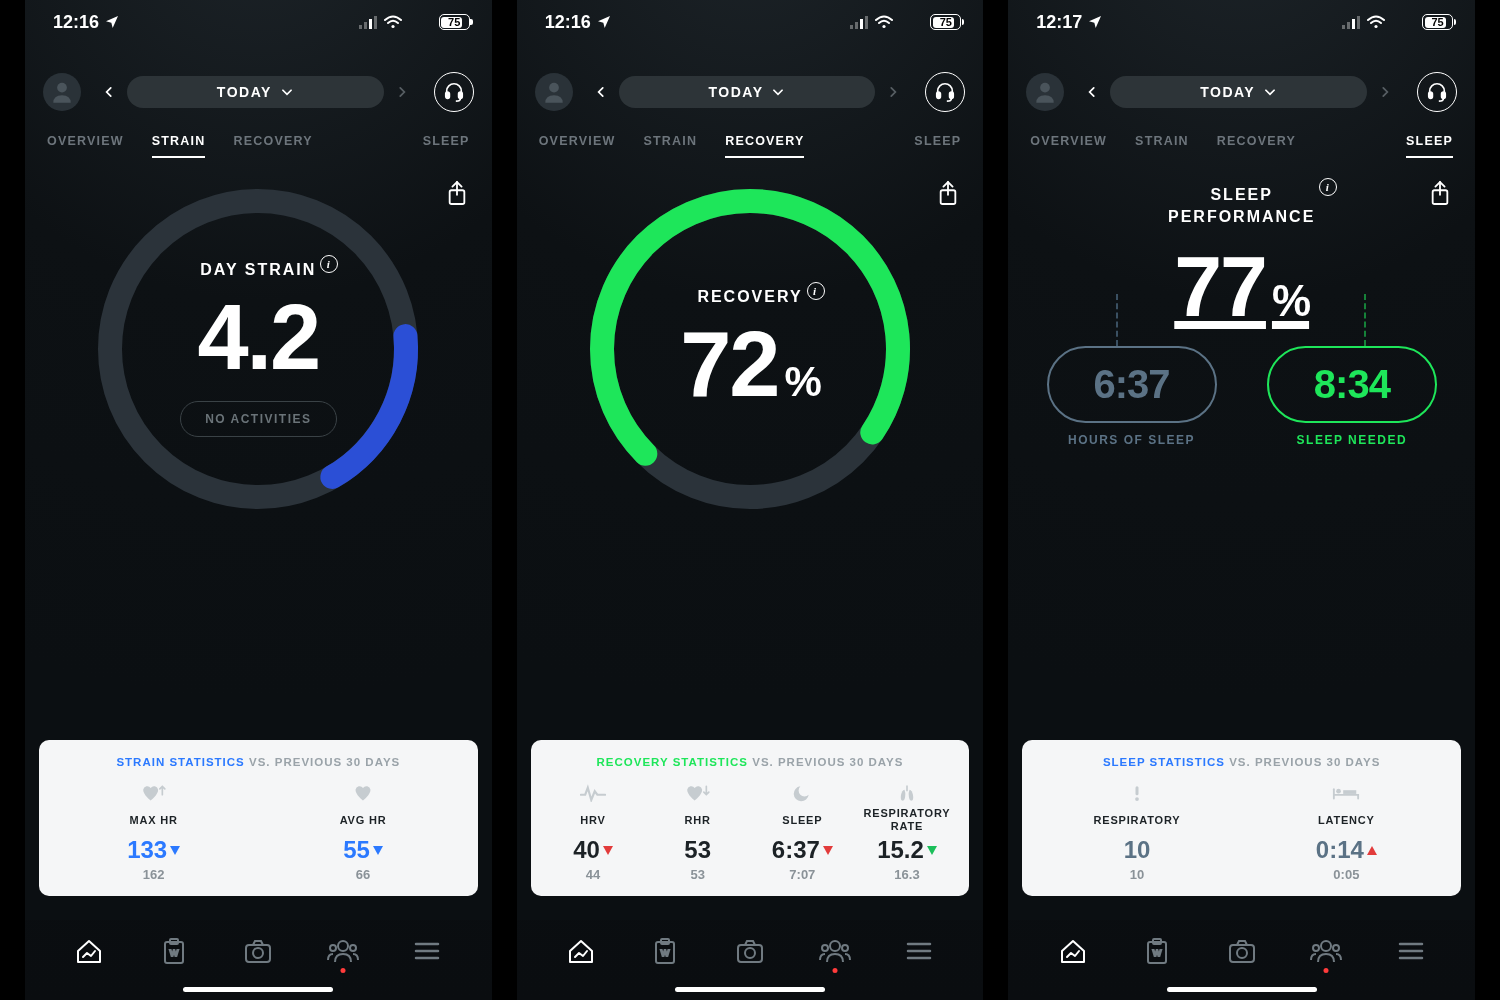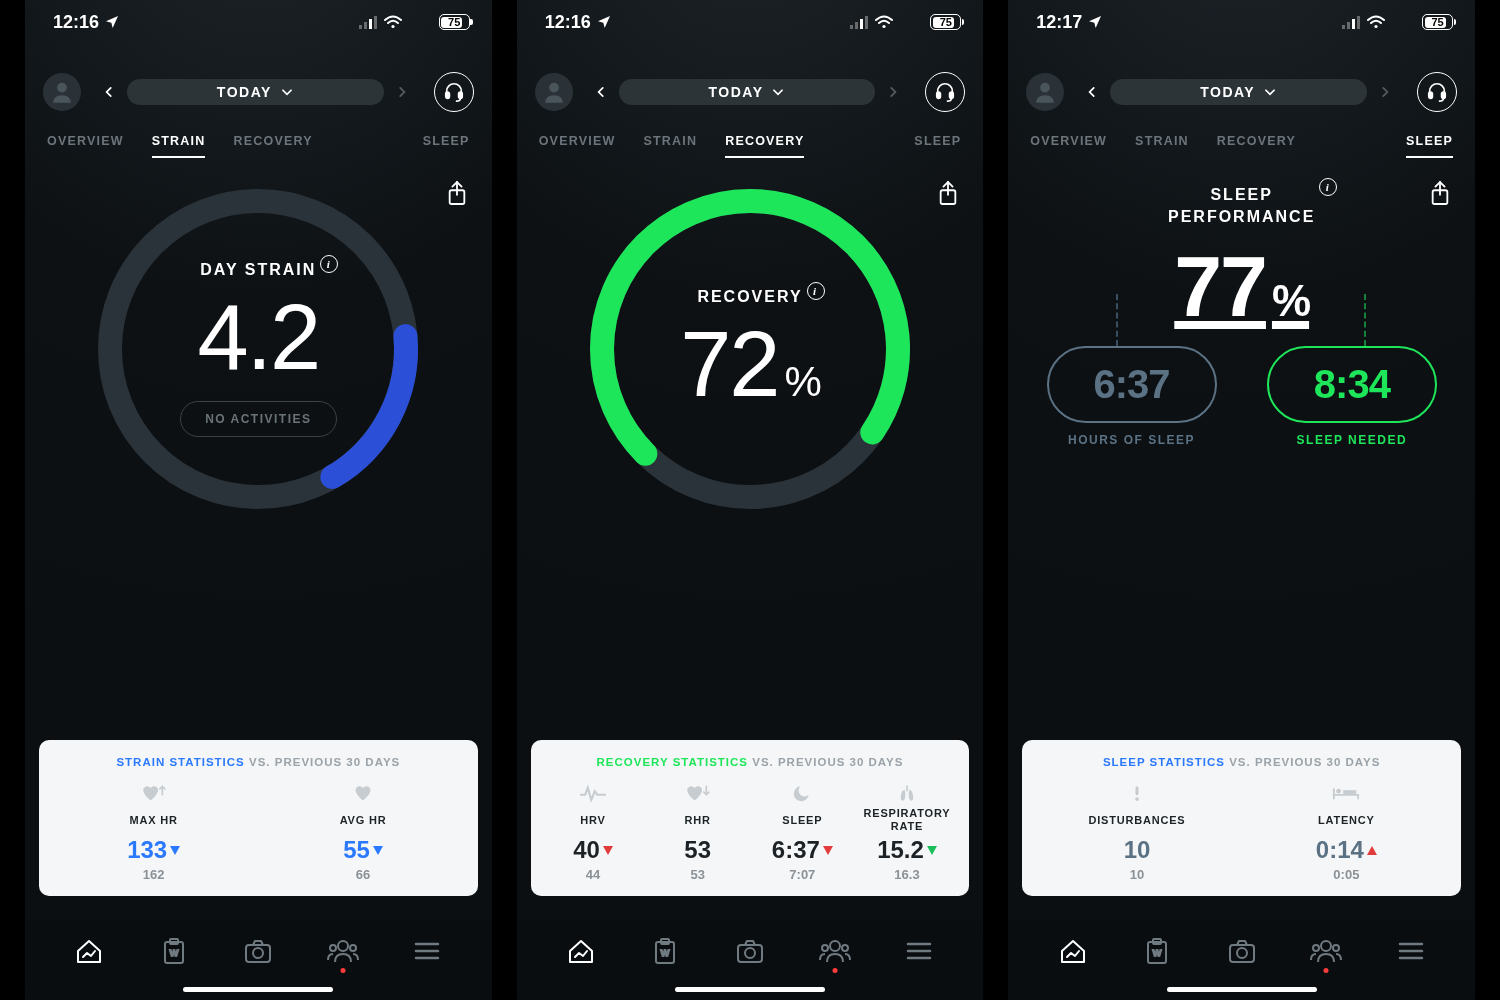--- a/index.html
+++ b/index.html
@@ -64,21 +64,21 @@
   }
   .avatar{
     width:38px;height:38px;border-radius:50%;background:#2a3238;display:flex;align-items:center;justify-content:center;
     flex-shrink:0;
   }
   .date-group{flex:1;display:flex;align-items:center;gap:0;}
   .chev-btn{
     width:36px;height:36px;border-radius:18px;display:flex;align-items:center;justify-content:center;color:#fff;
   }
   .date-pill{
-    flex:1;height:26px;background:#2d3438;border-radius:20px;display:flex;align-items:center;justify-content:center;gap:8px;
+    flex:1;height:32px;background:#2d3438;border-radius:20px;display:flex;align-items:center;justify-content:center;gap:8px;
     font-weight:800;letter-spacing:1.5px;font-size:14px;
   }
   .support{
     width:40px;height:40px;border:1.8px solid #fff;border-radius:50%;display:flex;align-items:center;justify-content:center;
     flex-shrink:0;margin-left:4px;
   }
   
   .tabs{
     margin-top:22px;
     display:flex;
@@ -109,21 +109,21 @@
   .ring-center{
     position:absolute;inset:0;display:flex;flex-direction:column;align-items:center;justify-content:center;gap:0;
   }
   .ring-label{
     font-size:16px;font-weight:800;letter-spacing:2px;position:relative;
   }
   .info-dot{
     position:absolute;top:-6px;right:-22px;width:18px;height:18px;border:1.5px solid #fff;border-radius:50%;display:flex;align-items:center;justify-content:center;font-size:11px;font-style:italic;font-family:serif;
   }
   .ring-value{
-    font-size:92px;font-weight:400;line-height:1;letter-spacing:-2px;margin-top:12px;display:flex;align-items:baseline;
+    font-size:92px;font-weight:700;line-height:1;letter-spacing:-2px;margin-top:12px;display:flex;align-items:baseline;
   }
   .ring-value .pct{font-size:42px;margin-left:6px;}
   .no-act{
     margin-top:18px;border:1.5px solid #3a4246;color:#6a7378;border-radius:22px;padding:10px 24px;font-size:12px;font-weight:800;letter-spacing:1.5px;
   }
   
   .sleep-view{padding:0 24px;position:relative;}
   .sleep-header{
     text-align:center;font-size:16px;font-weight:800;letter-spacing:2px;line-height:1.35;position:relative;width:fit-content;margin:0 auto;
   }
@@ -660,21 +660,21 @@
       <span class="rest"> VS. PREVIOUS 30 DAYS</span>
     </div>
     <div class="stats-row">
     <div class="stat">
       <div class="stat-ico">
               <svg width="18" height="22" viewBox="0 0 24 24" fill="#c6ccd0">
                 <rect x="10" y="3" width="4" height="12" rx="2"></rect>
                 <circle cx="12" cy="20" r="2.5"></circle>
               </svg>
             </div>
-      <div class="stat-label">DISTURBANCES</div>
+      <div class="stat-label">RESPIRATORY</div>
       <div class="stat-val" style="color:#5b7285">10</div>
       <div class="stat-prev">10</div>
     </div>
     <div class="stat">
       <div class="stat-ico">
               <svg width="28" height="18" viewBox="0 0 30 18" fill="none" stroke="#c6ccd0" stroke-width="2" stroke-linecap="round">
                 <path d="M2 15 L2 5"></path>
                 <path d="M2 11 L28 11 L28 15"></path>
                 <circle cx="7" cy="7" r="2.5" fill="#c6ccd0" stroke="none"></circle>
                 <path d="M12 10 L12 6 L26 6 L26 10" fill="#c6ccd0" stroke="none"></path>

